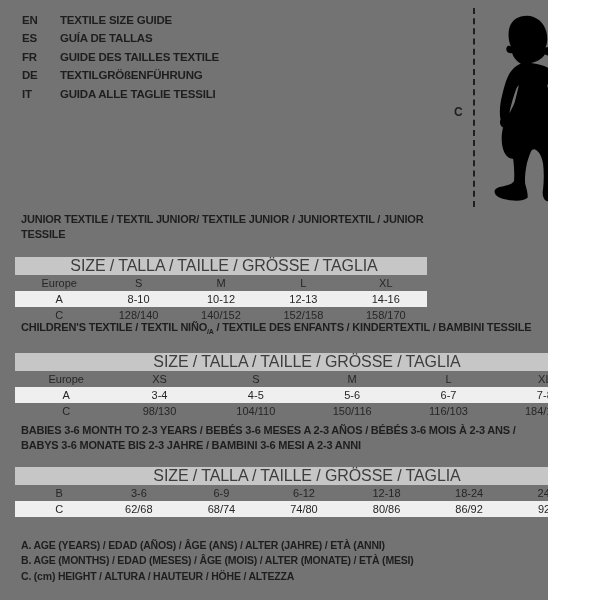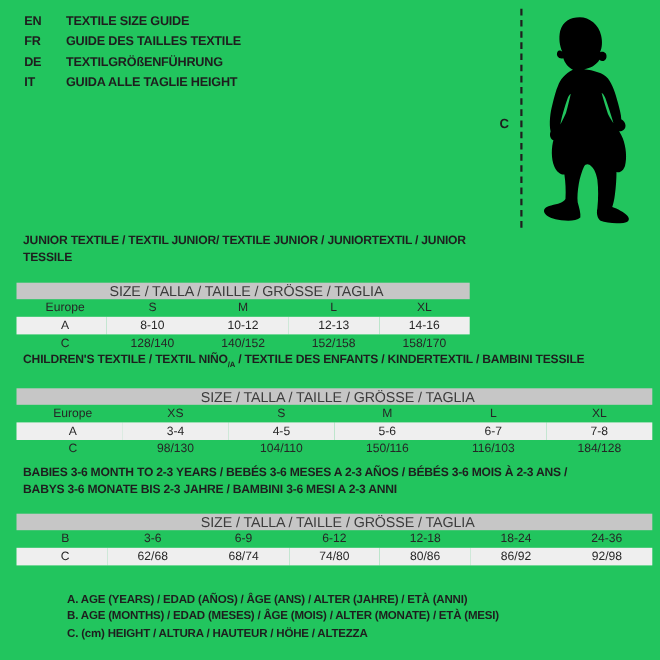--- a/index.html
+++ b/index.html
@@ -2,21 +2,21 @@
 <html style="--bar: #c6c6c6; --alt: #efefef; --ink: #1e1e1e;"><head>
 <meta charset="utf-8">
 <style>
   :root{
     --bar:#c6c6c6;
     --alt:#efefef;
     --ink:#1e1e1e;
   }
   html,body{margin:0;padding:0;}
   body{background:#ffffff;font-family:"Liberation Sans",sans-serif;color:var(--ink);}
-  .page{position:relative;width:600px;height:600px;background:#22c55e;overflow:hidden;}
+  .page{position:relative;width:548px;height:600px;background:#737373;overflow:hidden;}
 
   
   .langs{position:absolute;left:22px;top:11px;}
   .lang-row{display:flex;line-height:18.4px;font-weight:bold;font-size:11.5px;letter-spacing:-0.2px;}
   .lang-code{width:38px;flex:0 0 38px;}
 
   
   .figure{position:absolute;left:450px;top:0;width:150px;height:215px;}
   .dash{position:absolute;left:23px;top:8px;height:199px;width:0;border-left:2px dashed #1f1f1f;}
   .c-label{position:absolute;left:4px;top:105px;font-weight:bold;font-size:12px;}
@@ -26,50 +26,54 @@
   .section{position:absolute;left:15px;}
   .s0{top:212px;width:412px;}
   .s1{top:320px;width:578px;}
   .s2{top:423px;width:578px;}
   .tbl-title{font-weight:bold;font-size:11px;letter-spacing:-0.2px;margin:0 0 0 6px;line-height:15px;}
   .tbl-title sub{font-size:7px;}
   .s0 table{margin-top:15px;}
   .s1 table{margin-top:14px;}
   .s2 table{margin-top:14px;}
   table{border-collapse:collapse;width:100%;table-layout:fixed;}
-  tr.hdr td{background:var(--bar);height:14px;font-size:13px;color:#3d3d3d;padding:0 0 0 6px;letter-spacing:-0.1px;}
+  tr.hdr td{background:var(--bar);height:14px;font-size:16px;color:#3d3d3d;padding:0 0 0 6px;letter-spacing:-0.1px;}
   td{font-size:11px;height:16px;text-align:center;padding:0;color:#262626;}
   td.lbl{width:64px;text-align:center;padding-left:6px;margin-left:36px;}
   tr.alt td{background:var(--alt);}
 
   
   .legend{position:absolute;left:21px;top:538px;}
-  .legend-line{font-weight:bold;font-size:10.5px;line-height:15.4px;letter-spacing:-0.2px;margin-left:40px;}
+  .legend-line{font-weight:bold;font-size:10.5px;line-height:15.4px;letter-spacing:-0.2px;}
 </style>
 </head>
 <body>
 
 <div class="page">
 
   <div class="langs" id="langs">
       <div class="lang-row">
         <span class="lang-code">EN</span>
         <span class="lang-title">TEXTILE SIZE GUIDE</span>
       </div>
       <div class="lang-row">
+        <span class="lang-code">ES</span>
+        <span class="lang-title">GUÍA DE TALLAS</span>
+      </div>
+      <div class="lang-row">
         <span class="lang-code">FR</span>
         <span class="lang-title">GUIDE DES TAILLES TEXTILE</span>
       </div>
       <div class="lang-row">
         <span class="lang-code">DE</span>
         <span class="lang-title">TEXTILGRÖßENFÜHRUNG</span>
       </div>
       <div class="lang-row">
         <span class="lang-code">IT</span>
-        <span class="lang-title">GUIDA ALLE TAGLIE HEIGHT</span>
+        <span class="lang-title">GUIDA ALLE TAGLIE TESSILI</span>
       </div>
     </div>
 
   <div class="figure">
     <div class="dash"></div>
     <div class="c-label">C</div>
     <svg class="silhouette" width="94" height="200" viewBox="0 0 94 207" aria-hidden="true">
       <path id="baby-path" fill="#000000" d="
         M44 9
         C53 9 62 16 64 26

